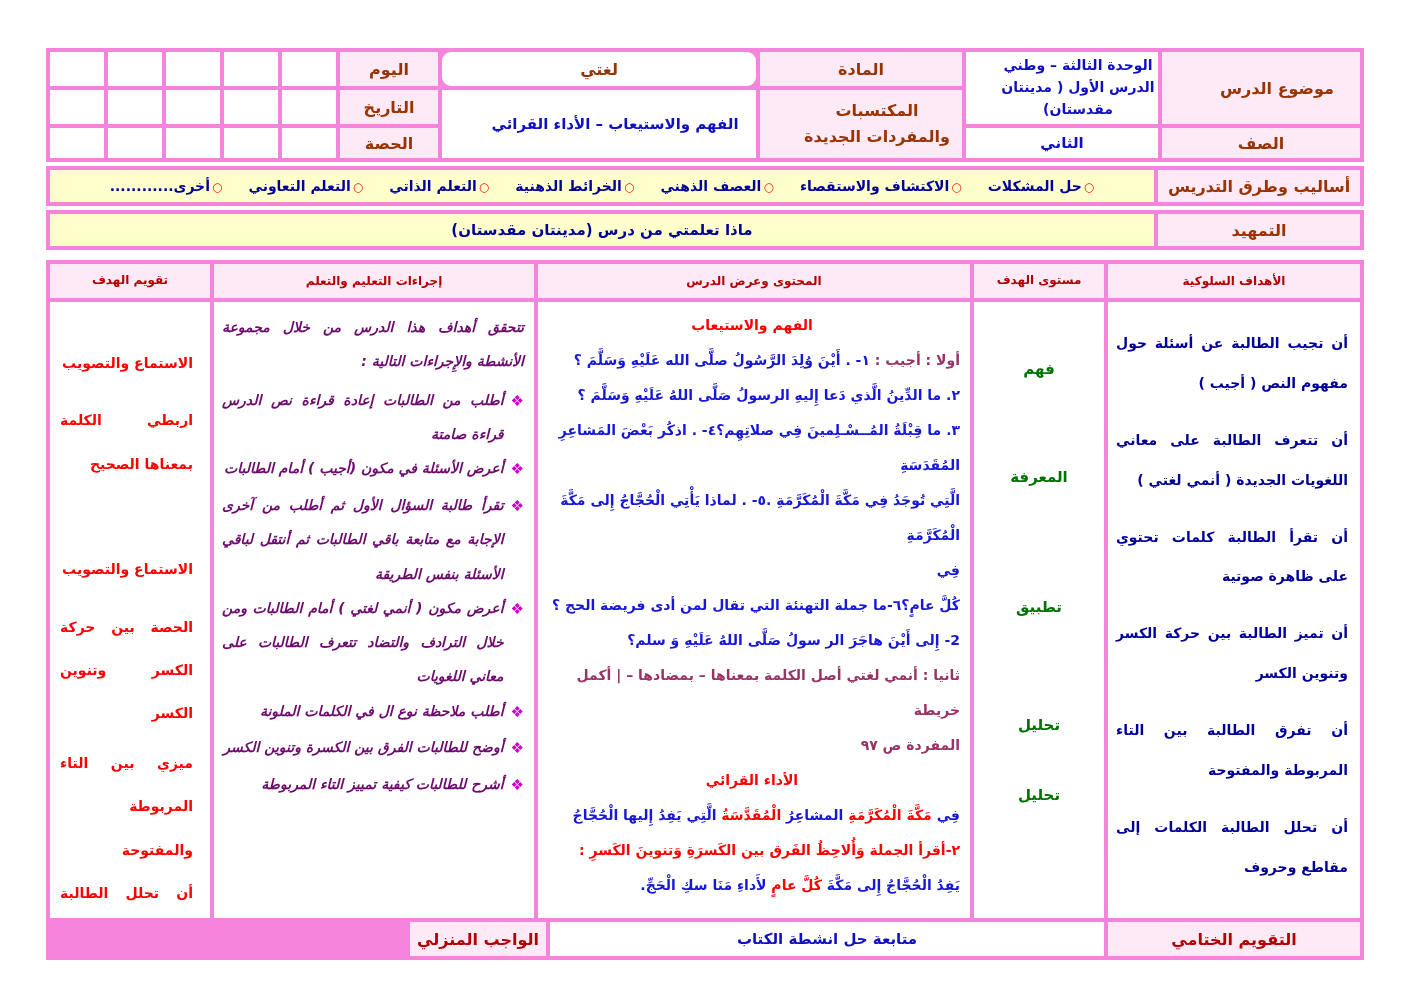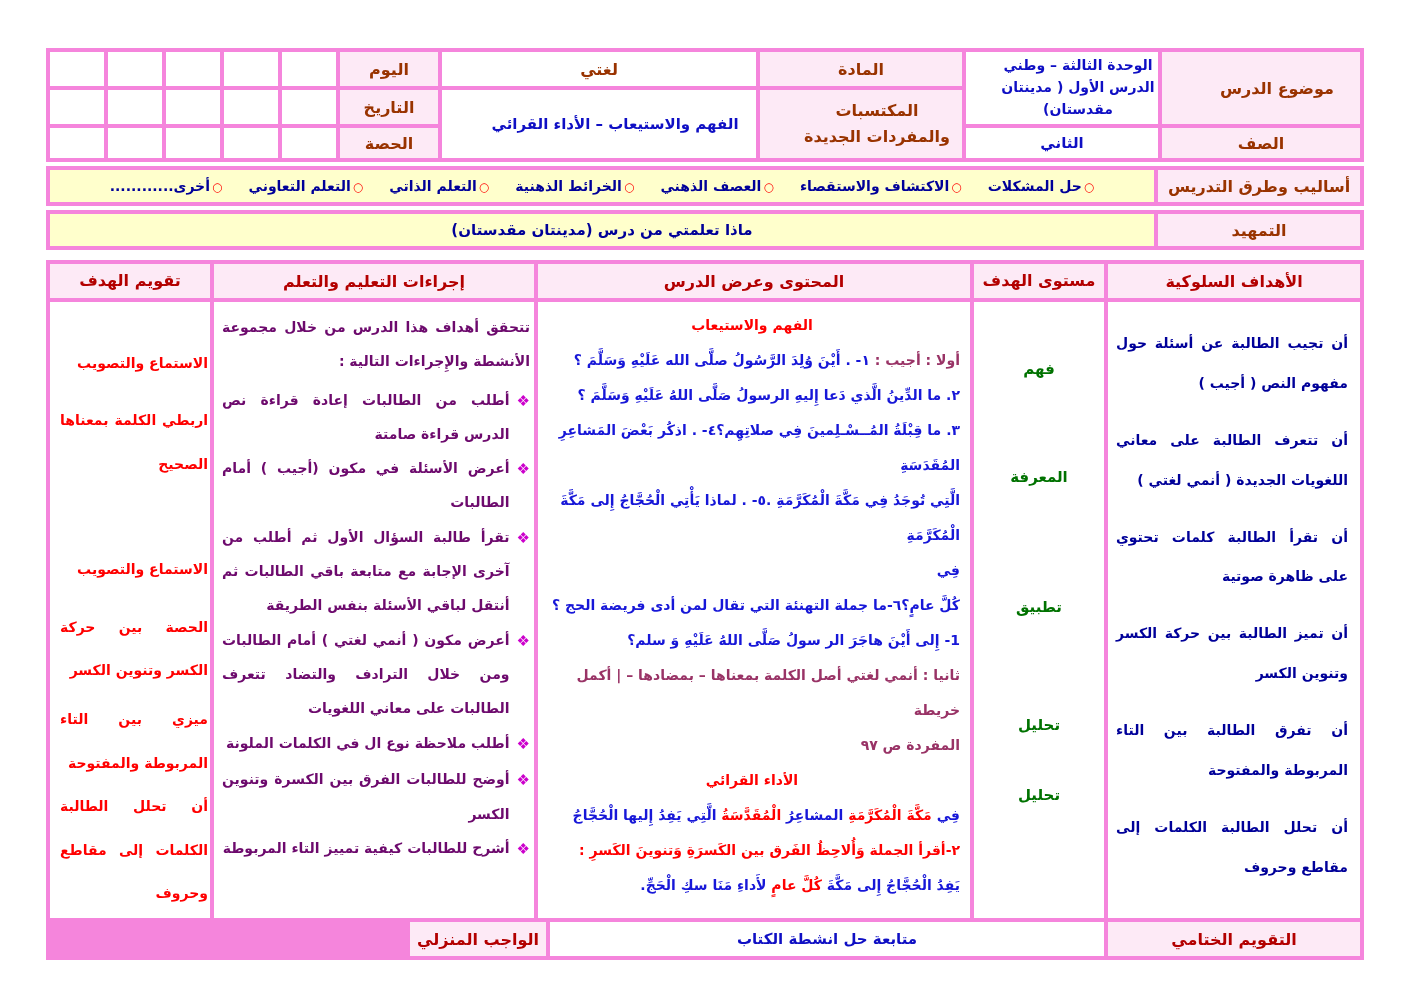--- a/index.html
+++ b/index.html
@@ -9,65 +9,65 @@
     --maroon:#993366; --cblue:#1717d8;
   }
   *{box-sizing:border-box; margin:0; padding:0;}
   html,body{width:1403px; height:992px; background:#fff; overflow:hidden;
     font-family:"DejaVu Sans", sans-serif; font-weight:bold;}
   .sheet{position:absolute; top:48px; left:46px; width:1318px; direction:rtl;}
   .pinkwrap{background:var(--pink); padding:4px; display:grid; gap:4px;}
   .cell{display:flex; align-items:center; justify-content:center; text-align:center;}
   .lbl{background:var(--lightpink); color:var(--brown); font-size:16px;}
   .val{background:#fff; color:var(--blue); font-size:15px;}
-  .white{background:#fff;}
+  .white{background:#fff;border-radius:9px;}
   .yellowcell{background:var(--yellow); color:var(--navy); font-size:15px;}
 
   
   .toptable{grid-template-columns:198px 192px 202px 1fr 98px 54px 54px 54px 54px 54px;
             grid-template-rows:34px 34px 30px;}
   .span2r{grid-row:span 2;padding-left:32px;}
   .topicval{flex-direction:column; line-height:1.55; font-size:14px;}
 
   
   .rowwrap{margin-top:4px; grid-template-columns:202px 1fr; grid-template-rows:32px;}
   .methods-list{display:flex; gap:26px; justify-content:center; align-items:center; direction:rtl;}
   .mitem{white-space:nowrap; color:var(--navy); font-size:14px;}
   .circ{color:var(--red); font-size:12px; margin-left:2px;}
 
   
   .mainwrap{margin-top:10px; grid-template-columns:252px 130px 1fr 320px 160px;
             grid-template-rows:34px 616px;}
-  .hcell{background:var(--lightpink); color:var(--darkred); font-size:16px;
+  .hcell{background:var(--lightpink); color:var(--darkred); font-size:12px;
          display:flex; align-items:center; justify-content:center;}
   .bodycell{background:#fff; overflow:hidden;}
 
   .objectives{color:var(--navy); font-size:14px; padding:22px 12px 0 8px; text-align:justify;}
   .obj{line-height:2.85; margin-bottom:17px;}
 
   .levels{color:var(--green); font-size:15px; text-align:center;}
   .level{line-height:1.2;}
   .level:nth-of-type(1){margin-top:58px;}
   .level:nth-of-type(2){margin-top:90px;}
   .level:nth-of-type(3){margin-top:112px;}
   .level:nth-of-type(4){margin-top:100px;}
   .level:nth-of-type(5){margin-top:52px;}
 
   .content{font-size:14px; padding:6px 10px 0 6px; text-align:right;}
   .cline{line-height:2.5;}
   .cline.ctr{text-align:center;}
   .c-red{color:var(--red);} .c-blue{color:var(--cblue);} .c-maroon{color:var(--maroon);}
 
-  .procedures{color:var(--purple); font-size:14px; padding:8px 4px 0 8px; text-align:justify;}
+  .procedures{color:var(--purple); font-size:14px; padding:8px 10px 0 8px; text-align:justify;font-style:italic;}
   .pintro{line-height:2.45; margin-bottom:4px;}
   .prow{display:flex; align-items:flex-start; line-height:2.45;}
   .diamond{color:var(--magenta); margin-left:7px; font-size:15px; flex:0 0 auto;}
   .ptext{flex:1 1 auto; text-align:justify;}
 
-  .evaluation{color:var(--red); font-size:14px; padding:40px 2px 0 10px; text-align:justify;}
+  .evaluation{color:var(--red); font-size:14px; padding:40px 17px 0 10px; text-align:justify;}
   .eitem{line-height:3.1;}
   .eitem:nth-of-type(2){margin-top:14px;}
   .eitem:nth-of-type(3){margin-top:62px;}
   .eitem:nth-of-type(4){margin-top:14px;}
   .eitem:nth-of-type(5){margin-top:6px;}
 
   
   .bottomwrap{margin-top:-4px; grid-template-columns:252px 554px 136px 1fr; grid-template-rows:34px;}
   .blbl{font-size:16px; color:var(--darkred);}
   .egcell{background:#fff;}
@@ -153,21 +153,21 @@
         <div class="level">تحليل</div>
       </div>
     <div class="bodycell content">
         <div class="cline ctr"><span class="c-red">الفهم والاستيعاب</span></div>
         <div class="cline"><span class="c-maroon">أولا : أجيب : </span><span class="c-blue">١- . أَيْنَ وُلِدَ الرَّسُولُ صلَّى الله عَلَيْهِ وَسَلَّمَ ؟</span></div>
         <div class="cline"><span class="c-blue">٢. ما الدِّينُ الَّذي دَعا إِليهِ الرسولُ صَلَّى اللهُ عَلَيْهِ وَسَلَّمَ ؟</span></div>
         <div class="cline"><span class="c-blue">٣. ما قِبْلَةُ المُــسْـلِمينَ فِي صلاتِهِم؟٤- . اذكُر بَعْضَ المَشاعِرِ المُقَدَسَةِ</span></div>
         <div class="cline"><span class="c-blue">الَّتِي تُوجَدُ فِي مَكَّةَ الْمُكَرَّمَةِ .٥- . لماذا يَأْتِي الْحُجَّاجُ إِلى مَكَّةَ الْمُكَرَّمَةِ</span></div>
         <div class="cline"><span class="c-blue">فِي</span></div>
         <div class="cline"><span class="c-blue">كُلَّ عامٍ؟٦-ما جملة التهنئة التي تقال  لمن أدى فريضة الحج ؟</span></div>
-        <div class="cline"><span class="c-blue">1-  إِلى أَيْنَ هاجَرَ الر سولُ صَلَّى اللهُ عَلَيْهِ وَ سلم؟</span></div>
+        <div class="cline"><span class="c-blue">2-  إِلى أَيْنَ هاجَرَ الر سولُ صَلَّى اللهُ عَلَيْهِ وَ سلم؟</span></div>
         <div class="cline"><span class="c-maroon">ثانيا : أنمي لغتي أصل الكلمة بمعناها – بمضادها – | أكمل خريطة</span></div>
         <div class="cline"><span class="c-maroon">المفردة ص ٩٧</span></div>
         <div class="cline ctr"><span class="c-red">الأداء القرائي</span></div>
         <div class="cline"><span class="c-blue">فِي </span><span class="c-red">مَكَّةَ الْمُكَرَّمَةِ </span><span class="c-blue">المشاعِرُ </span><span class="c-red">الْمُقَدَّسَةُ </span><span class="c-blue">الَّتِي يَفِدُ إِليها الْحُجَّاجُ</span></div>
         <div class="cline"><span class="c-red">٢-أقرأ الجملة  وَأُلاحِظُ الفَرق بين الكَسرَةِ وَتنوينَ الكَسرِ :</span></div>
         <div class="cline"><span class="c-blue">يَفِدُ الْحُجَّاجُ إِلى مَكَّةَ </span><span class="c-red">كُلَّ عامٍ </span><span class="c-blue">لأَداءِ مَنَا سكِ الْحَجِّ.</span></div>
       </div>
     <div class="bodycell procedures">
         <div class="pintro">تتحقق أهداف هذا الدرس من خلال مجموعة الأنشطة والإِجراءات التالية :</div>
         <div class="prow">

